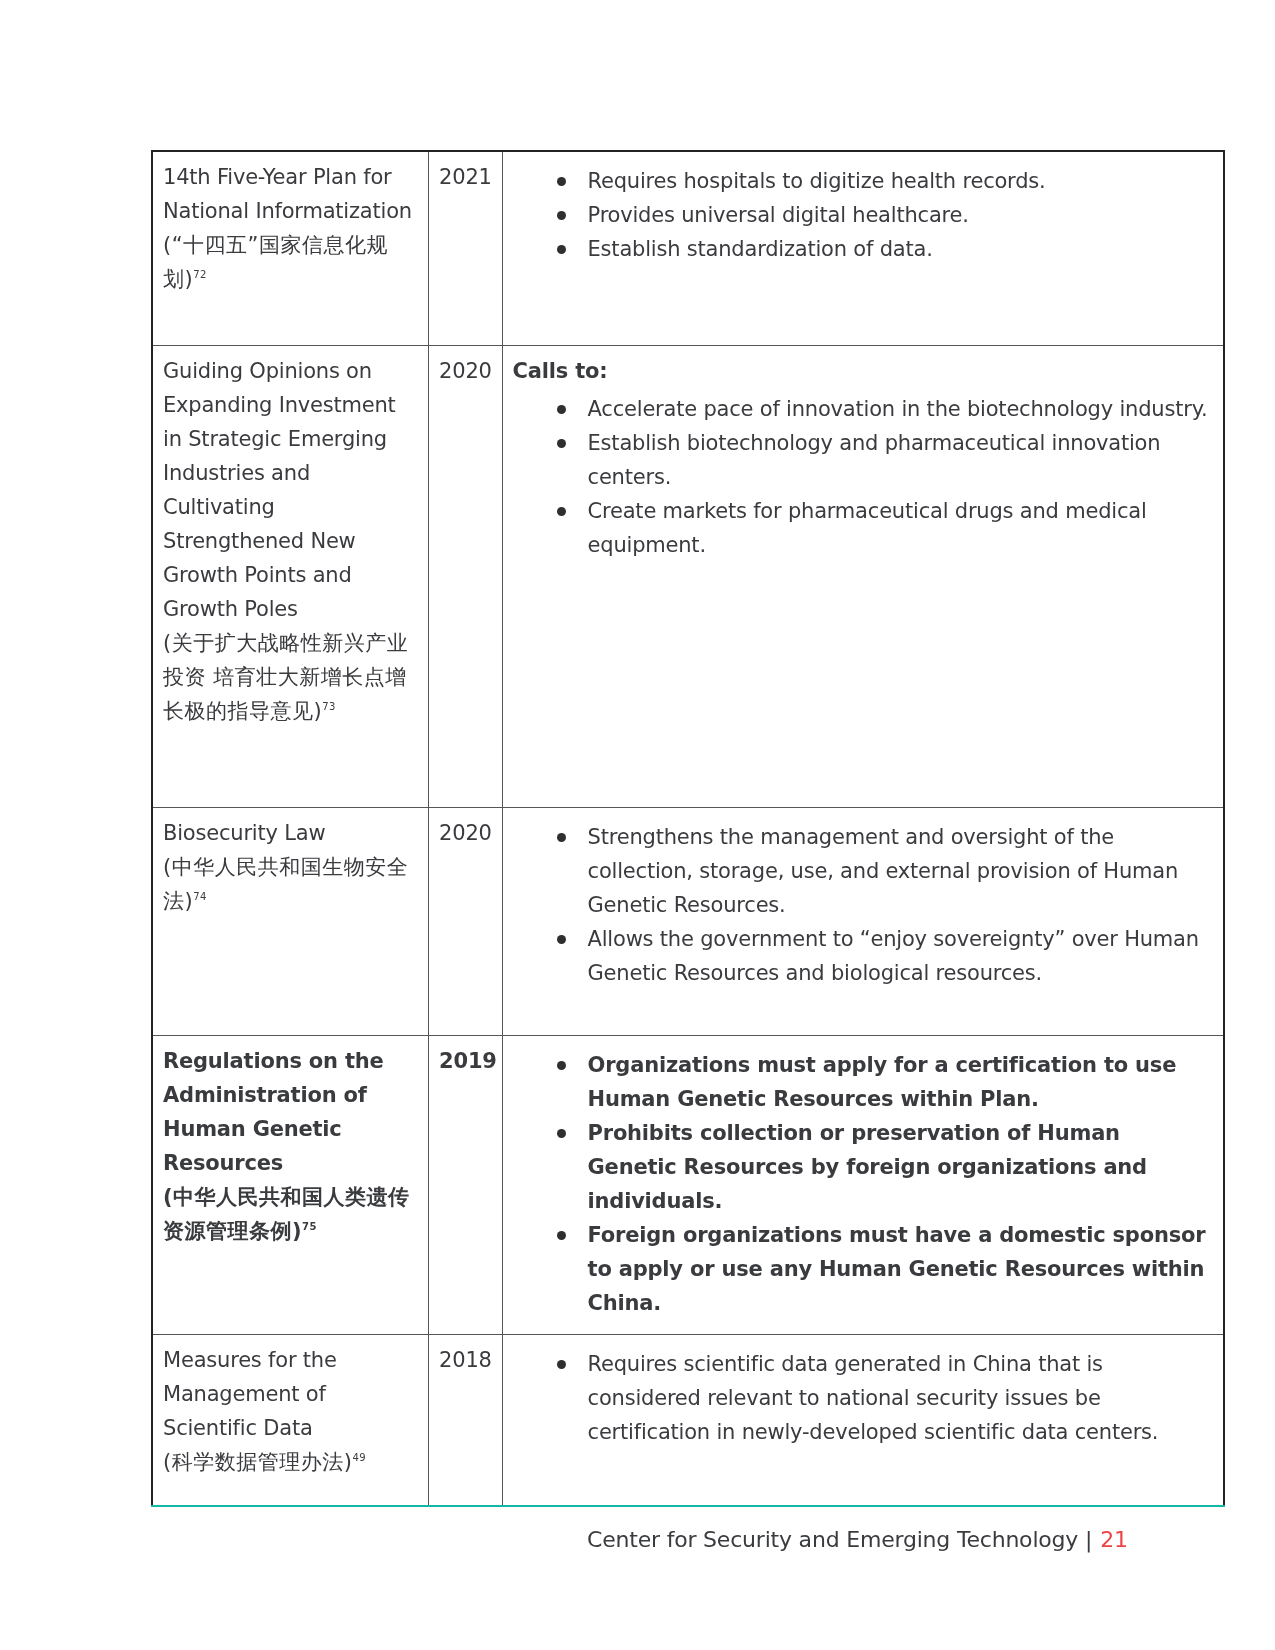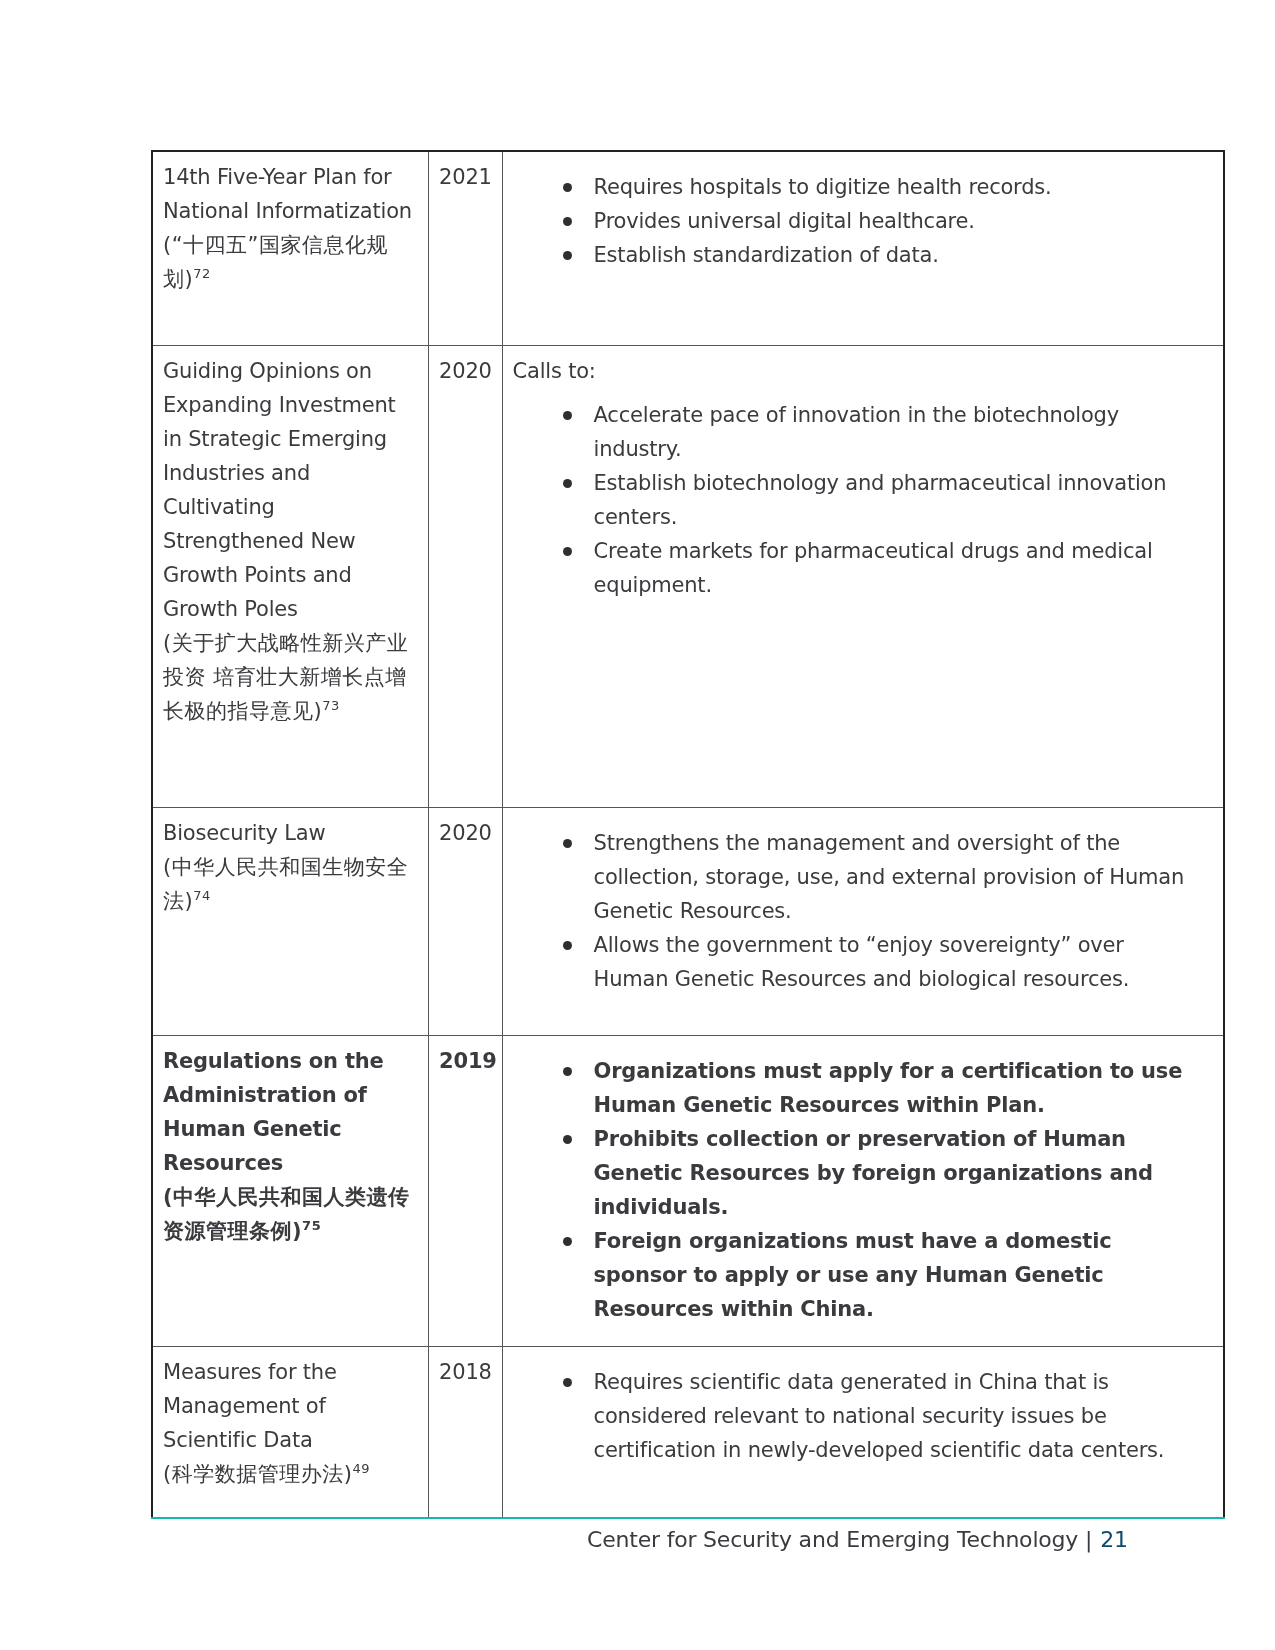--- a/index.html
+++ b/index.html
@@ -37,28 +37,28 @@
   .policy-table td:last-child { border-right: 2px solid #222; }
   .col-name { width: 241px; }
   .col-year { width: 64px; padding-left: 10px !important; padding-right: 4px !important; }
   .col-desc { width: 629px; }
   .cn {
     display: block;
     font-family: "DejaVu Sans", sans-serif;
     letter-spacing: 0.5px;
   }
   .fn {
-    font-size: 13px;
+    font-size: 10px;
     vertical-align: super;
     line-height: 0;
   }
-  .intro { display: block; }
+  .intro { display: block; font-weight: bold; }
   ul.bullets {
     list-style: none;
-    margin: 10px;
+    margin: 4px;
     padding: 0 0 0 71px;
   }
   ul.bullets li {
     position: relative;
   }
   ul.bullets li::before {
     content: "";
     position: absolute;
     left: -31px;
     top: 13px;
@@ -74,21 +74,21 @@
   .row-5 td { height: 152px; }
   .footer {
     position: absolute;
     left: 587px;
     top: 1527px;
     font-size: 22px;
     color: #3a3b3e;
     white-space: nowrap;
     letter-spacing: -0.2px;
   }
-  .footer .page-num { color: #0c4a6e; margin-left: 8px; }
+  .footer .page-num { color: #ef4444; margin-left: 8px; }
 </style>
 </head>
 <body>
 
 <table class="policy-table">
   <colgroup>
     <col class="col-name">
     <col class="col-year">
     <col class="col-desc">
   </colgroup>

